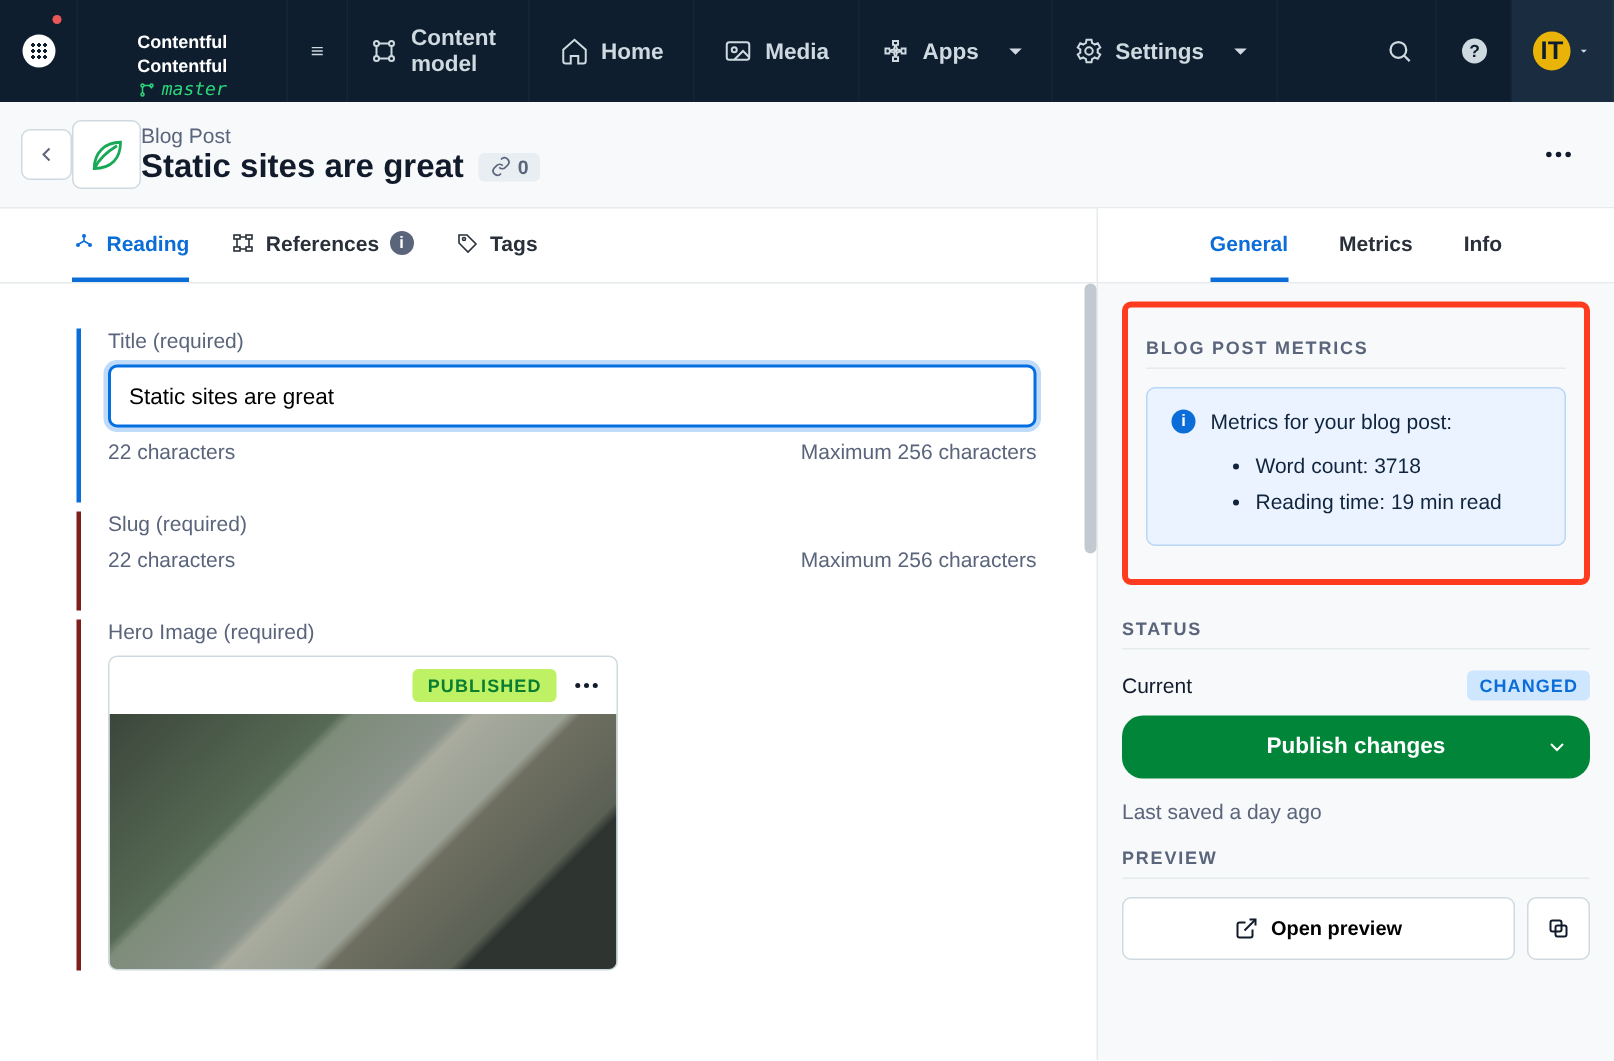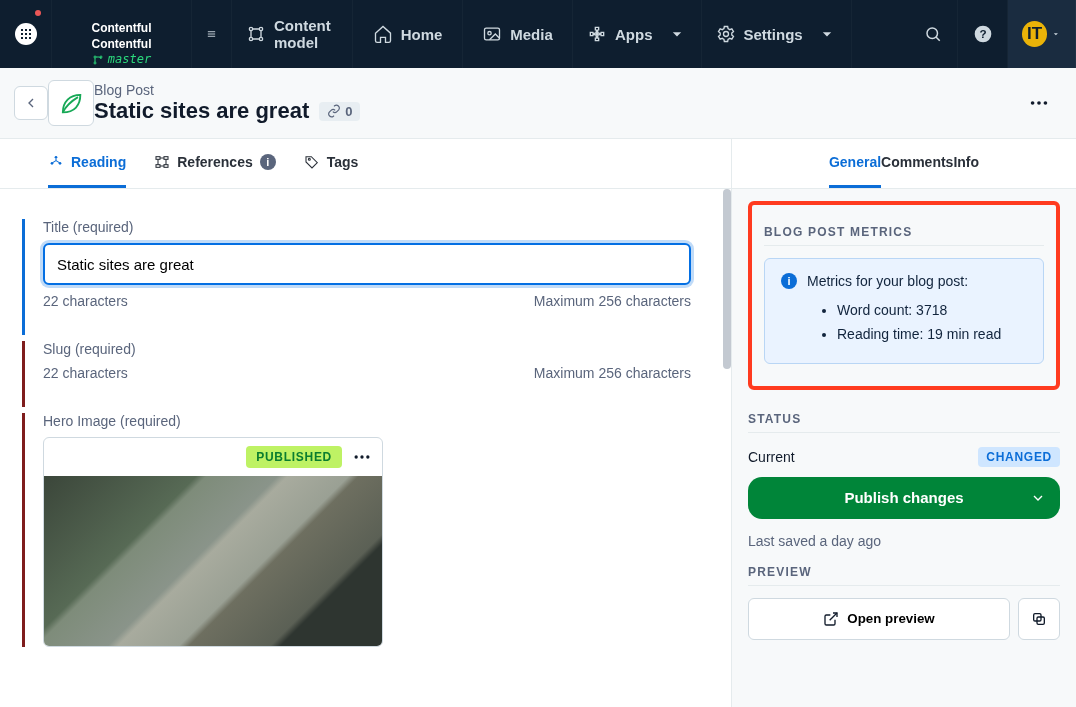--- a/index.html
+++ b/index.html
@@ -39,35 +39,35 @@
   
   .body{display:flex;height:calc(707px - 68px - 71px);}
   .editor-pane{flex:1;border-right:1px solid #e5ebed;display:flex;flex-direction:column;min-width:0;position:relative;}
   .scroll-hint{position:absolute;right:0;top:50px;width:8px;height:180px;background:#c3c9d1;border-radius:4px;}
   .tabs{display:flex;gap:28px;padding:0 48px;border-bottom:1px solid #e5ebed;height:50px;align-items:center;}
   .tab{display:flex;align-items:center;gap:7px;font-weight:600;color:#2a3039;height:100%;border-bottom:3px solid transparent;}
   .tab.active{color:#0b6dd7;border-bottom-color:#0b6dd7;}
   .tab svg{width:16px;height:16px;}
   .info-dot{width:16px;height:16px;border-radius:50%;background:#5a657c;color:#fff;font-size:11px;font-weight:700;display:flex;align-items:center;justify-content:center;}
   .fields{flex:1;overflow:auto;padding:30px 40px 0 22px;}
-  .field{border-left:3px solid #7f1d1d;padding:0 0 26px 18px;margin-bottom:6px;}
+  .field{border-left:3px solid #7f1d1d;padding:0 0 26px 18px;margin-bottom:6px;margin-left:29px;}
   .field.focused{border-left-color:#0b6dd7;}
   .field-label{font-size:14px;color:#5a657c;margin-bottom:8px;}
   .text-input{width:100%;height:42px;border:1px solid #cfd9e0;border-radius:6px;padding:0 12px;font-size:15px;outline:none;}
   .field.focused .text-input{border:2px solid #036fe3;box-shadow:0 0 0 3px rgba(3,111,227,.25);}
   .helper{display:flex;justify-content:space-between;color:#5a657c;font-size:14px;margin-top:8px;}
   .hero-card{border:1px solid #cfd9e0;border-radius:6px;width:340px;overflow:hidden;}
   .hero-card .hc-top{display:flex;justify-content:flex-end;align-items:center;gap:10px;padding:8px 10px;}
   .status-pill{background:#bef264;color:#0a7d2f;font-weight:700;font-size:12px;letter-spacing:.06em;padding:4px 10px;border-radius:4px;}
   .hero-img{width:100%;height:170px;background:
     linear-gradient(135deg,#3b463a,#576a55 30%,#7e8c7a 32%,#8a948a 46%,#a8ab9e 48%,#9aa094 60%,#6e6f60 62%,#5b6055 78%,#2e3530 80%);
     position:relative;}
   
   .side{width:344px;display:flex;flex-direction:column;background:#f7f9fa;}
-  .side-tabs{height:50px;display:flex;align-items:center;justify-content:center;border-bottom:1px solid #e5ebed;background:#fff;}
+  .side-tabs{height:50px;display:flex;align-items:center;justify-content:center;gap:34px;border-bottom:1px solid #e5ebed;background:#fff;}
   .stab{font-weight:600;color:#2a3039;height:100%;display:flex;align-items:center;border-bottom:3px solid transparent;}
   .stab.active{color:#0b6dd7;border-bottom-color:#0b6dd7;}
   .side-body{flex:1;overflow:auto;padding:12px 16px 20px;}
   .sec-title{font-size:12px;font-weight:700;letter-spacing:.1em;color:#5a657c;border-bottom:1px solid #e5ebed;padding:10px 0 6px;margin-bottom:12px;}
   .metrics-wrap{border:4px solid #ff3b1f;border-radius:6px;padding:10px 12px 22px;margin-bottom:12px;}
   .metrics-wrap .sec-title{margin-top:0;}
   .metrics-box{background:#eaf3ff;border:1px solid #b9d6f5;border-radius:6px;padding:14px 16px 16px;}
   .metrics-head{display:flex;align-items:center;gap:10px;color:#11243d;margin-bottom:10px;}
   .metrics-head .i{width:16px;height:16px;border-radius:50%;background:#0b6dd7;color:#fff;font-size:11px;font-weight:700;display:flex;align-items:center;justify-content:center;}
   .metrics-box ul{list-style:disc;padding-left:56px;color:#11243d;line-height:1.7;}
@@ -271,21 +271,21 @@
           </div>
           <div class="hero-img"></div>
         </div>
       </div>
     </div>
   </div>
 
   <div class="side">
     <div class="side-tabs">
       <div class="stab active">General</div>
-      <div class="stab">Comments</div>
+      <div class="stab">Metrics</div>
       <div class="stab">Info</div>
     </div>
     <div class="side-body">
       <div class="metrics-wrap">
         <div class="sec-title">BLOG POST METRICS</div>
         <div class="metrics-box">
           <div class="metrics-head">
             <span class="i">i</span>
             <span>Metrics for your blog post:</span>
           </div>

